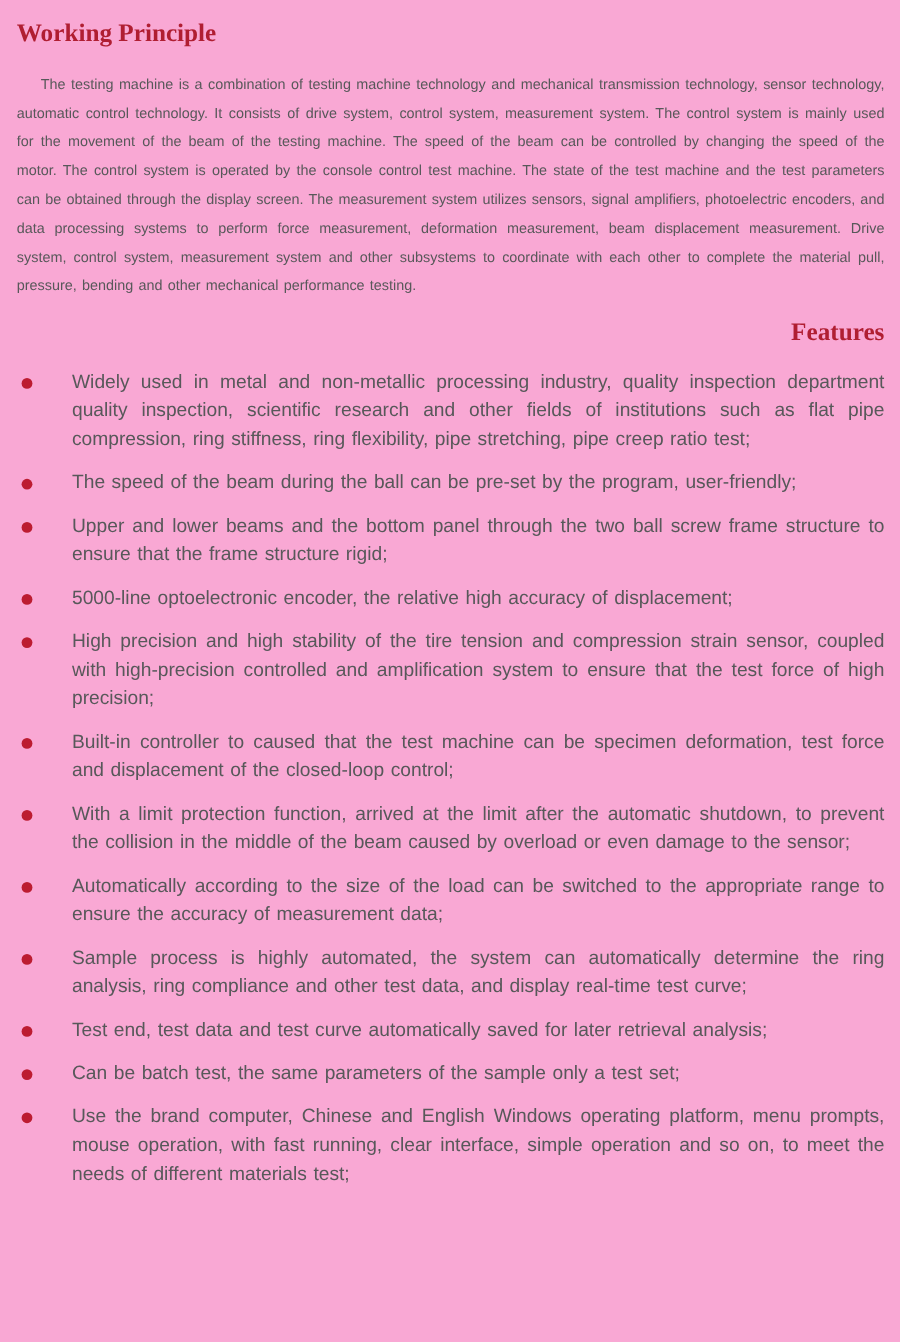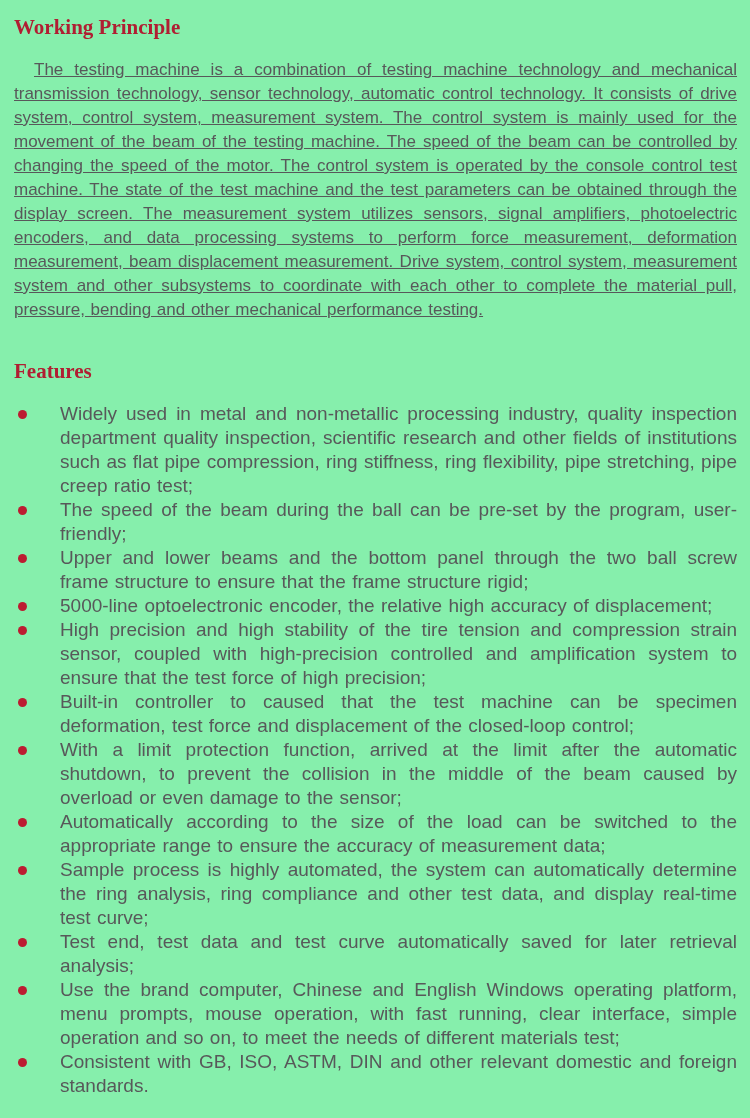--- a/index.html
+++ b/index.html
@@ -6,54 +6,54 @@
     --heading: #b01e32;
     --bullet: #bc1c31;
     --body-text: #58585a;
   }
   * { box-sizing: border-box; }
   html, body { margin: 0; padding: 0; background: #ffffff; }
   .page {
     width: 750px;
     min-height: 1118px;
     padding: 14px 13px 10px 14px;
-    background: #86efac;
+    background: #f9a8d4;
     font-family: "Liberation Sans", "DejaVu Sans", sans-serif;
     color: var(--body-text);
   }
   h1.section-title, h2.section-title {
     font-family: "Liberation Serif", "DejaVu Serif", serif;
     font-weight: bold;
     font-size: 21px;
     line-height: 26px;
     color: var(--heading);
     margin: 0;
   }
-  h2.section-title { margin-top: 36px; }
+  h2.section-title { margin-top: 13px; text-align: right; }
   .body-paragraph {
     margin: 18px 0 0;
-    font-size: 17px;
+    font-size: 12px;
     line-height: 24px;
     text-align: justify;
     text-indent: 20px;
     color: var(--body-text);
     word-spacing: 1px;
-    text-decoration: underline;
   }
   ul.features-list {
     margin: 18px 0 0;
     padding: 0;
     list-style: none;
   }
   ul.features-list li {
     position: relative;
     padding-left: 46px;
-    font-size: 19px;
+    font-size: 16px;
     line-height: 24px;
     color: var(--body-text);
+    margin-top: 12px;
   }
   ul.features-list .bullet {
     position: absolute;
     left: 4px;
     top: 7.5px;
     width: 9px;
     height: 9px;
     border-radius: 50%;
     background: var(--bullet);
   }
@@ -110,21 +110,21 @@
     <li>
         <span class="bullet"></span>
         <span class="li-text">Sample process is highly automated, the system can automatically determine the ring analysis, ring compliance and other test data, and display real-time test curve;</span>
       </li>
     <li>
         <span class="bullet"></span>
         <span class="li-text">Test end, test data and test curve automatically saved for later retrieval analysis;</span>
       </li>
     <li>
         <span class="bullet"></span>
-        <span class="li-text">Use the brand computer, Chinese and English Windows operating platform, menu prompts, mouse operation, with fast running, clear interface, simple operation and so on, to meet the needs of different materials test;</span>
+        <span class="li-text">Can be batch test, the same parameters of the sample only a test set;</span>
       </li>
     <li>
         <span class="bullet"></span>
-        <span class="li-text">Consistent with GB, ISO, ASTM, DIN and other relevant domestic and foreign standards.</span>
+        <span class="li-text">Use the brand computer, Chinese and English Windows operating platform, menu prompts, mouse operation, with fast running, clear interface, simple operation and so on, to meet the needs of different materials test;</span>
       </li>
   </ul>
 
 </div>
 
 </body></html>

